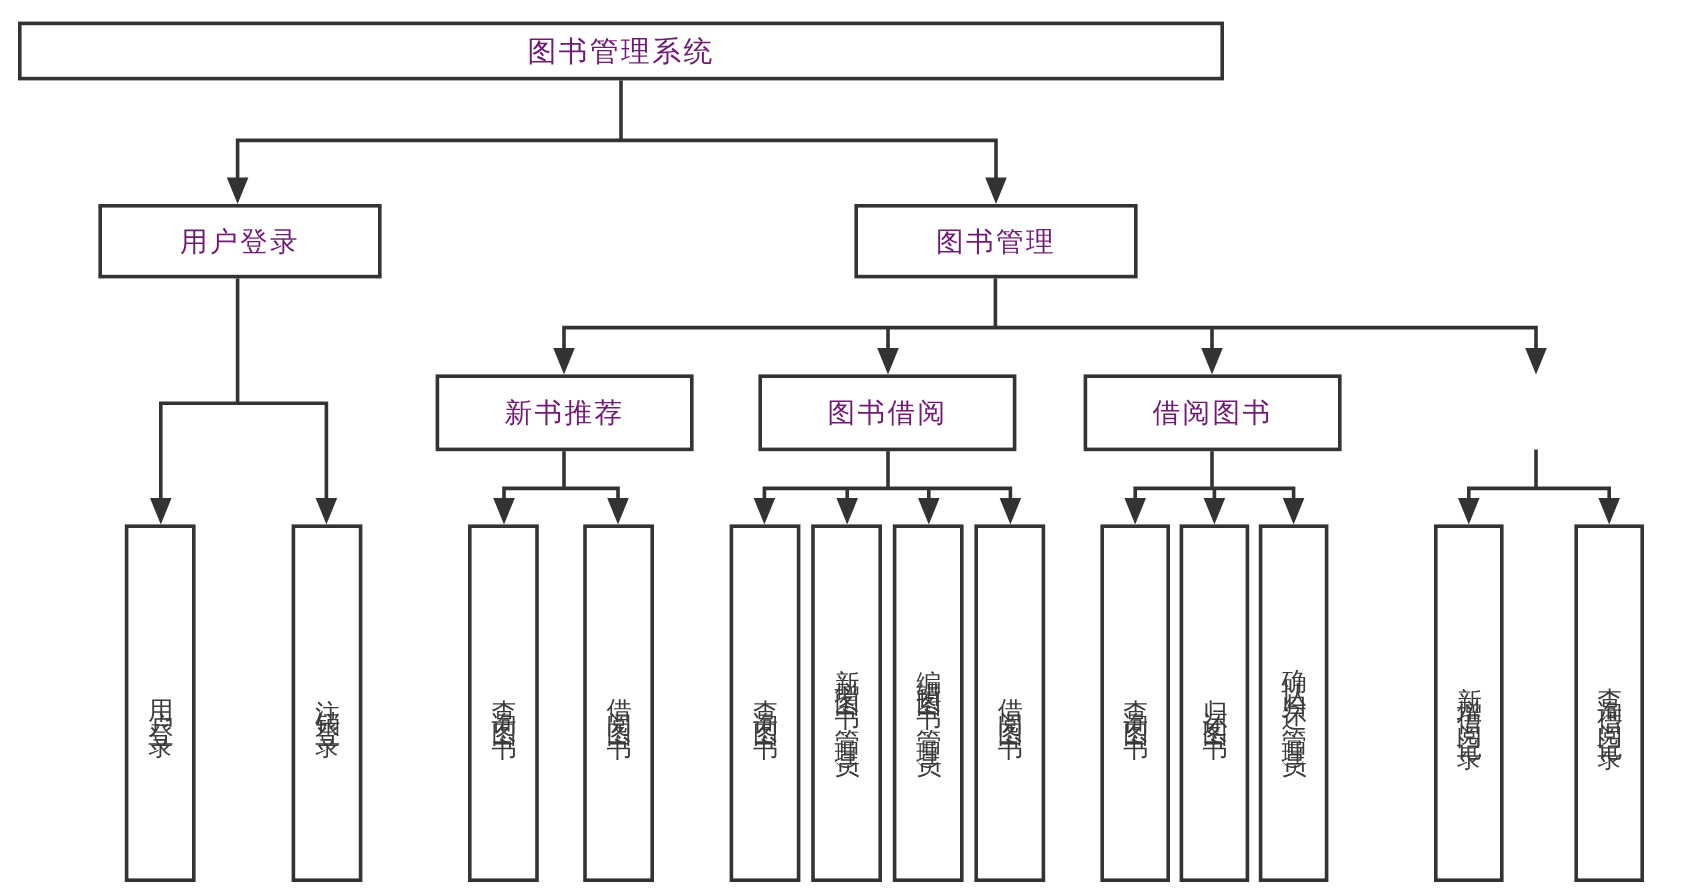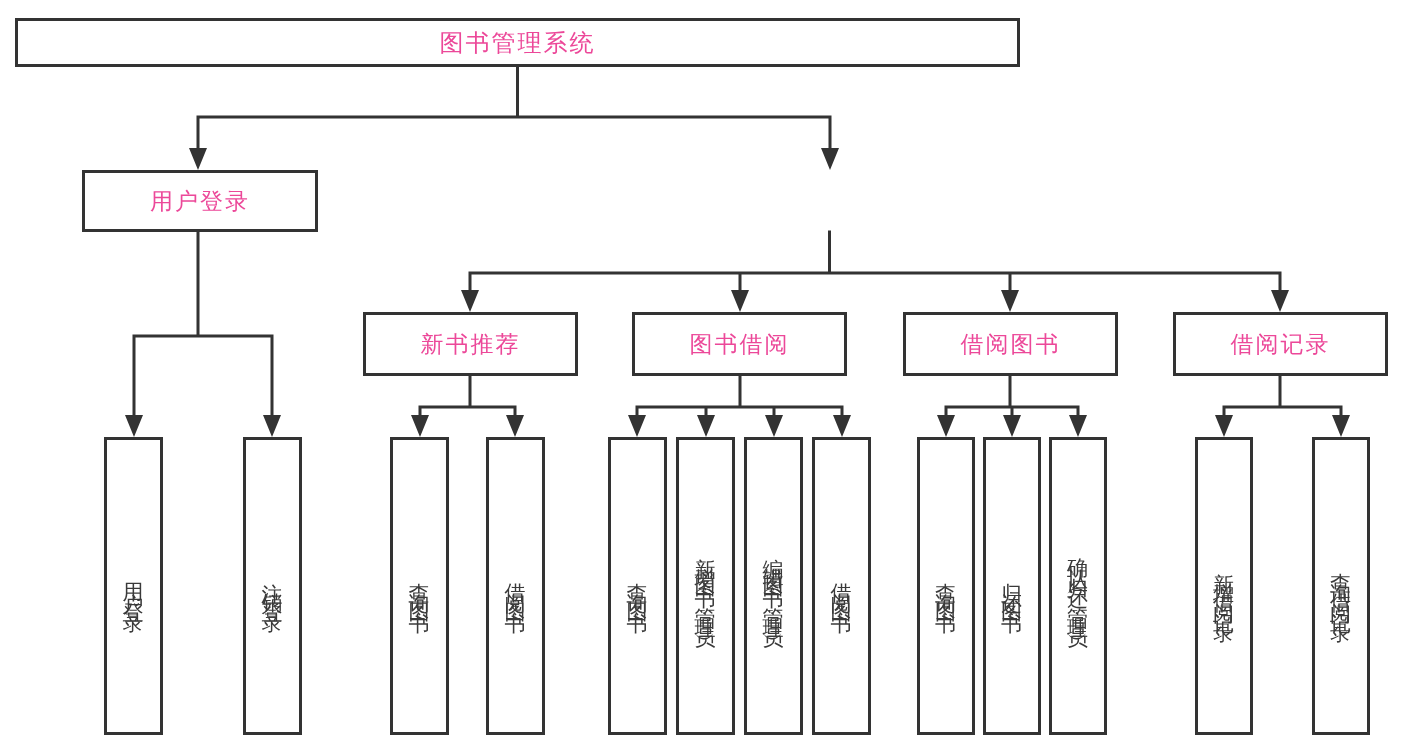--- a/index.html
+++ b/index.html
@@ -11,21 +11,21 @@
     color:#333;
   }
   #wires { position:absolute; left:0; top:0; width:1405px; height:747px; }
   #wires .ln { stroke:var(--line); stroke-width:3; fill:none; stroke-linecap:square; }
   #wires .hd { fill:var(--line); stroke:none; }
   .node {
     position:absolute; box-sizing:border-box;
     border:3px solid var(--line); background:#fff;
     display:flex; align-items:center; justify-content:center;
   }
-  .hlabel { font-size:23px; letter-spacing:2px; color:#ec4899; white-space:nowrap;font-family:Liberation Mono, monospace; }
+  .hlabel { font-size:23px; letter-spacing:2px; color:#701a75; white-space:nowrap;font-family:Liberation Mono, monospace; }
   .root .hlabel { font-size:24px; }
   .vnode .vlabel {
     writing-mode:vertical-rl; text-orientation:mixed;
     font-size:21px; letter-spacing:10px; color:#3a3a3a;
     white-space:nowrap; line-height:1;
   }
   #watermark {
     position:absolute; left:1186px; top:716px;
     font-size:18px; color:var(--wm); white-space:nowrap;
     letter-spacing:0.5px; z-index:5;
@@ -59,32 +59,32 @@
       M1224 437 L1215 415 H1233 Z  M1341 437 L1332 415 H1350 Z"></path>
   </svg>
 
   <div class="node root" style="left:15px;top:18px;width:1005px;height:49px">
     <span class="hlabel">图书管理系统</span>
   </div>
 
   <div class="node" style="left:82px;top:170px;width:236px;height:62px">
     <span class="hlabel">用户登录</span>
   </div>
+  <div class="node" style="left:712px;top:170px;width:236px;height:62px">
+    <span class="hlabel">图书管理</span>
+  </div>
 
   <div class="node" style="left:632px;top:312px;width:215px;height:64px">
     <span class="hlabel">图书借阅</span>
   </div>
   <div class="node" style="left:363px;top:312px;width:215px;height:64px">
     <span class="hlabel">新书推荐</span>
   </div>
   <div class="node" style="left:903px;top:312px;width:215px;height:64px">
     <span class="hlabel">借阅图书</span>
-  </div>
-  <div class="node" style="left:1173px;top:312px;width:215px;height:64px">
-    <span class="hlabel">借阅记录</span>
   </div>
 
   <div class="node vnode" style="left:104px;top:437px;width:59px;height:298px">
     <span class="vlabel">用户登录</span>
   </div>
   <div class="node vnode" style="left:243px;top:437px;width:59px;height:298px">
     <span class="vlabel">注销登录</span>
   </div>
 
   <div class="node vnode" style="left:390px;top:437px;width:59px;height:298px">

